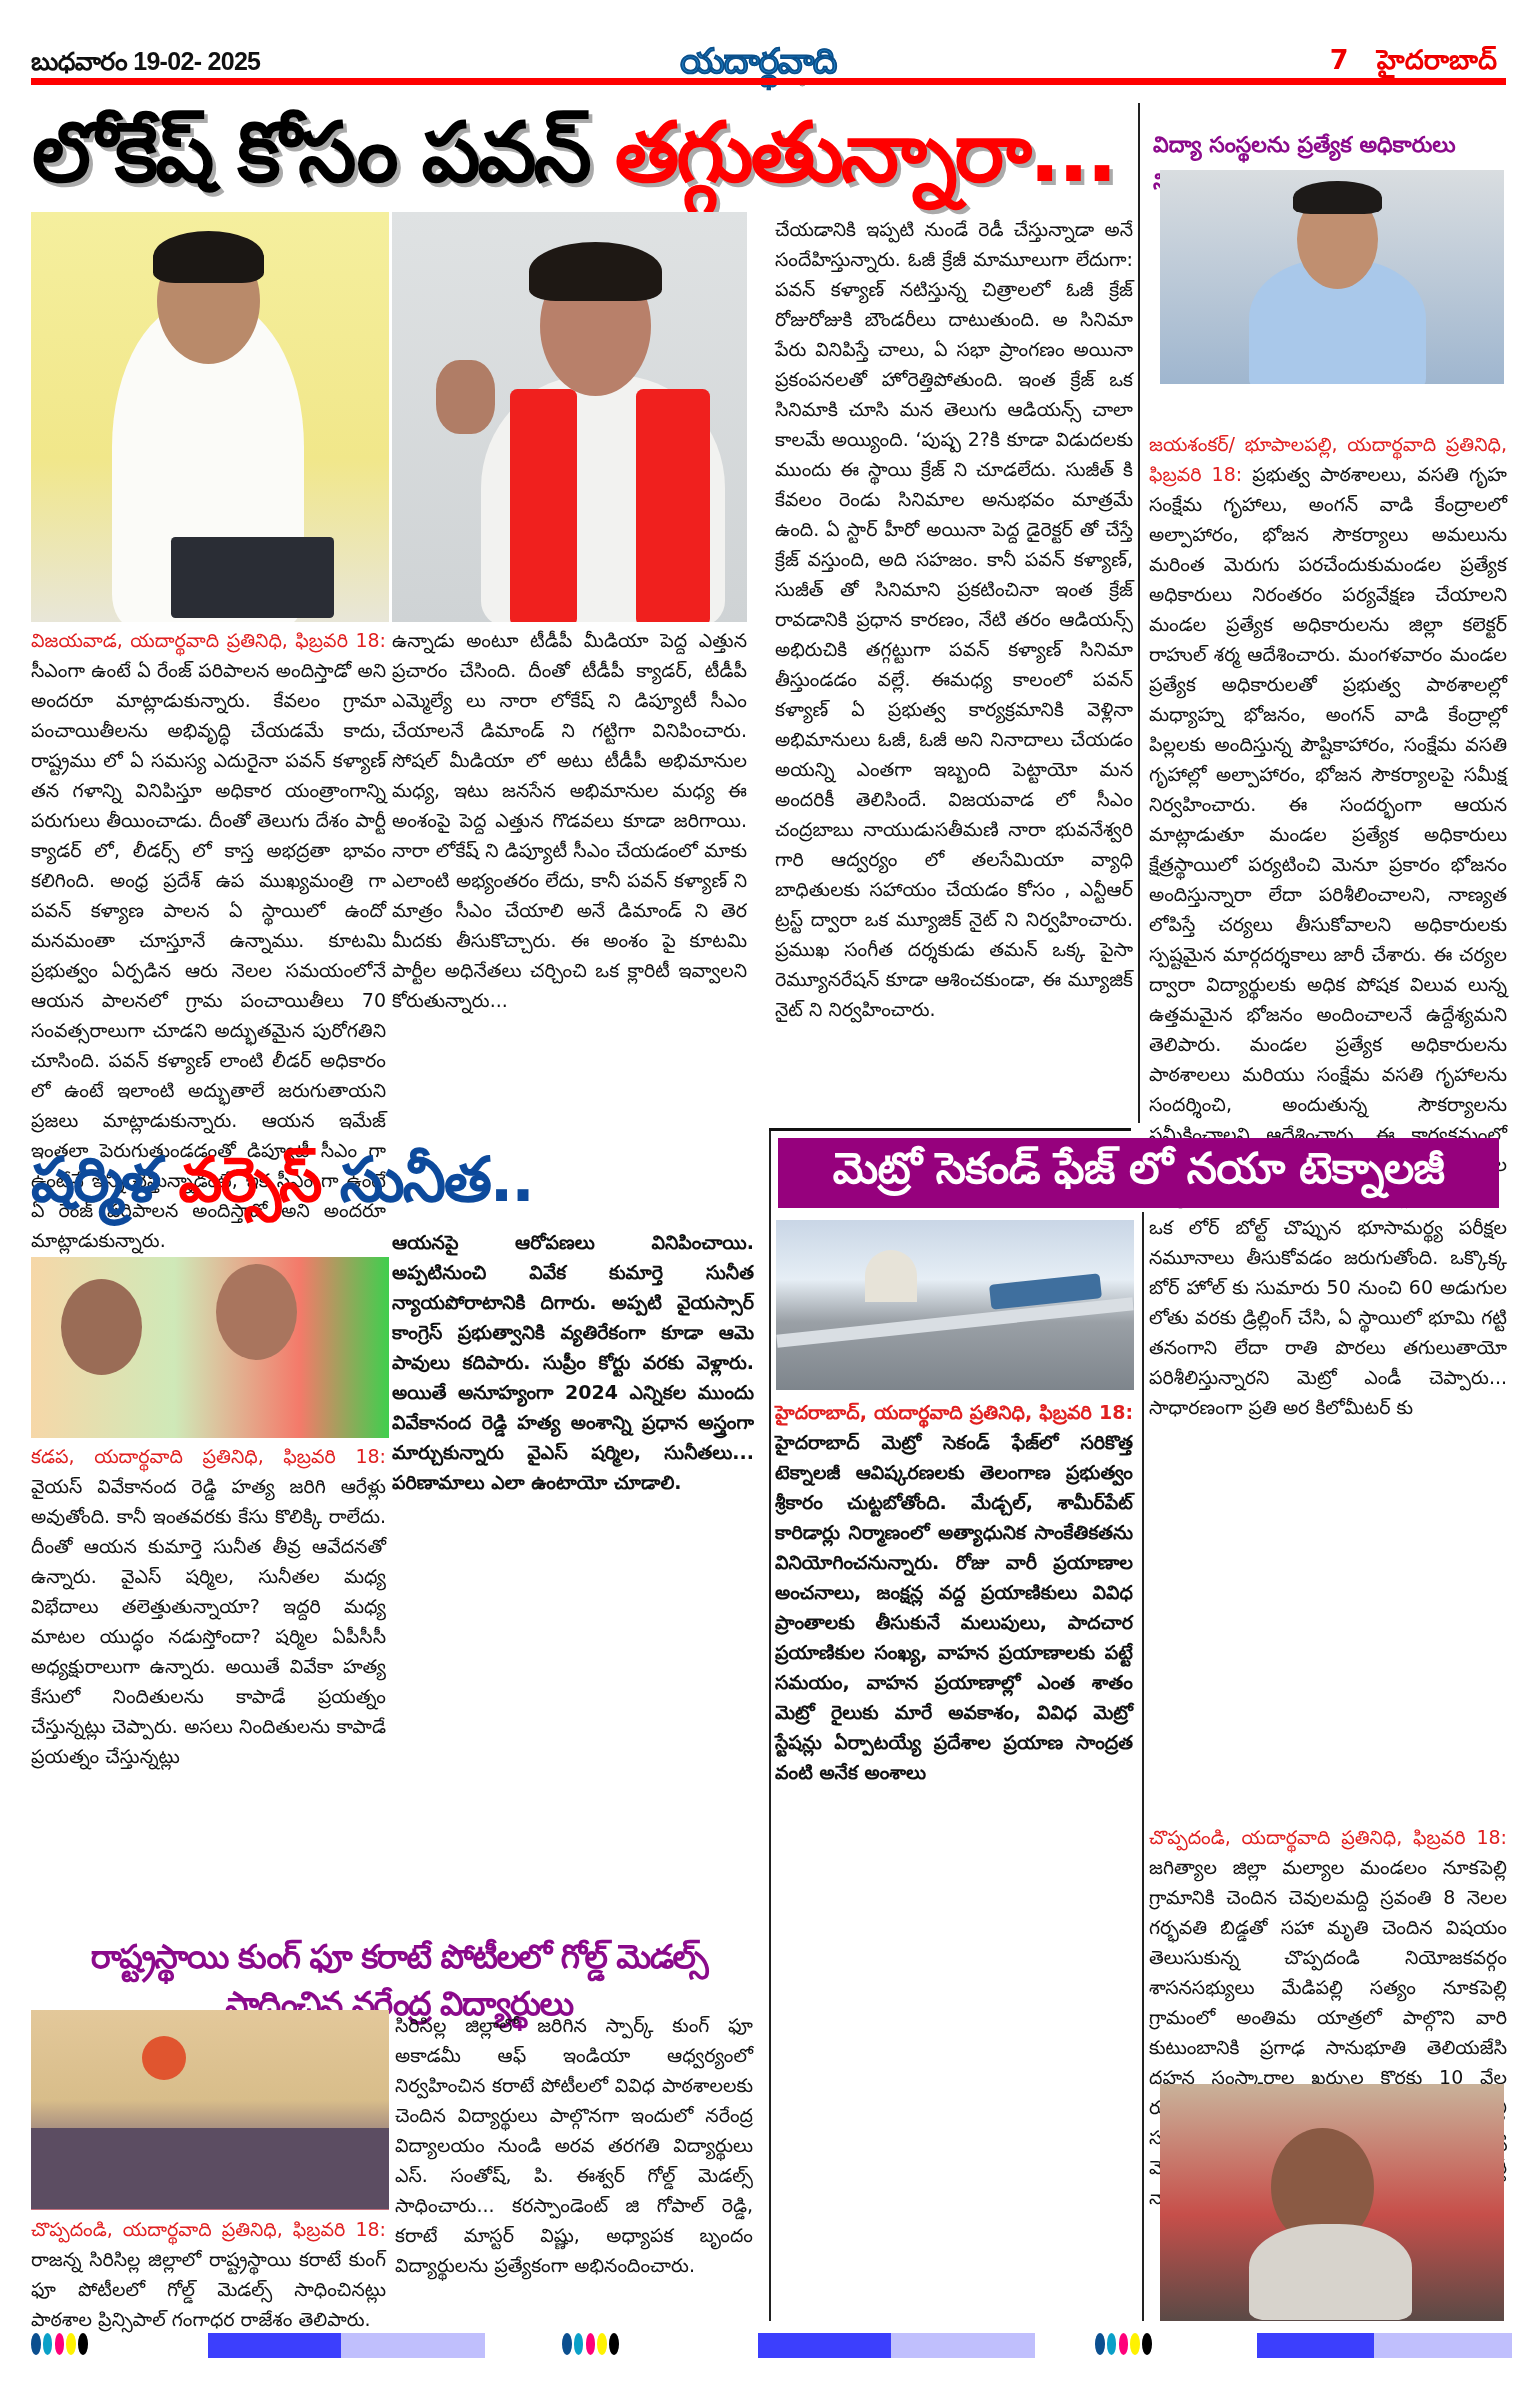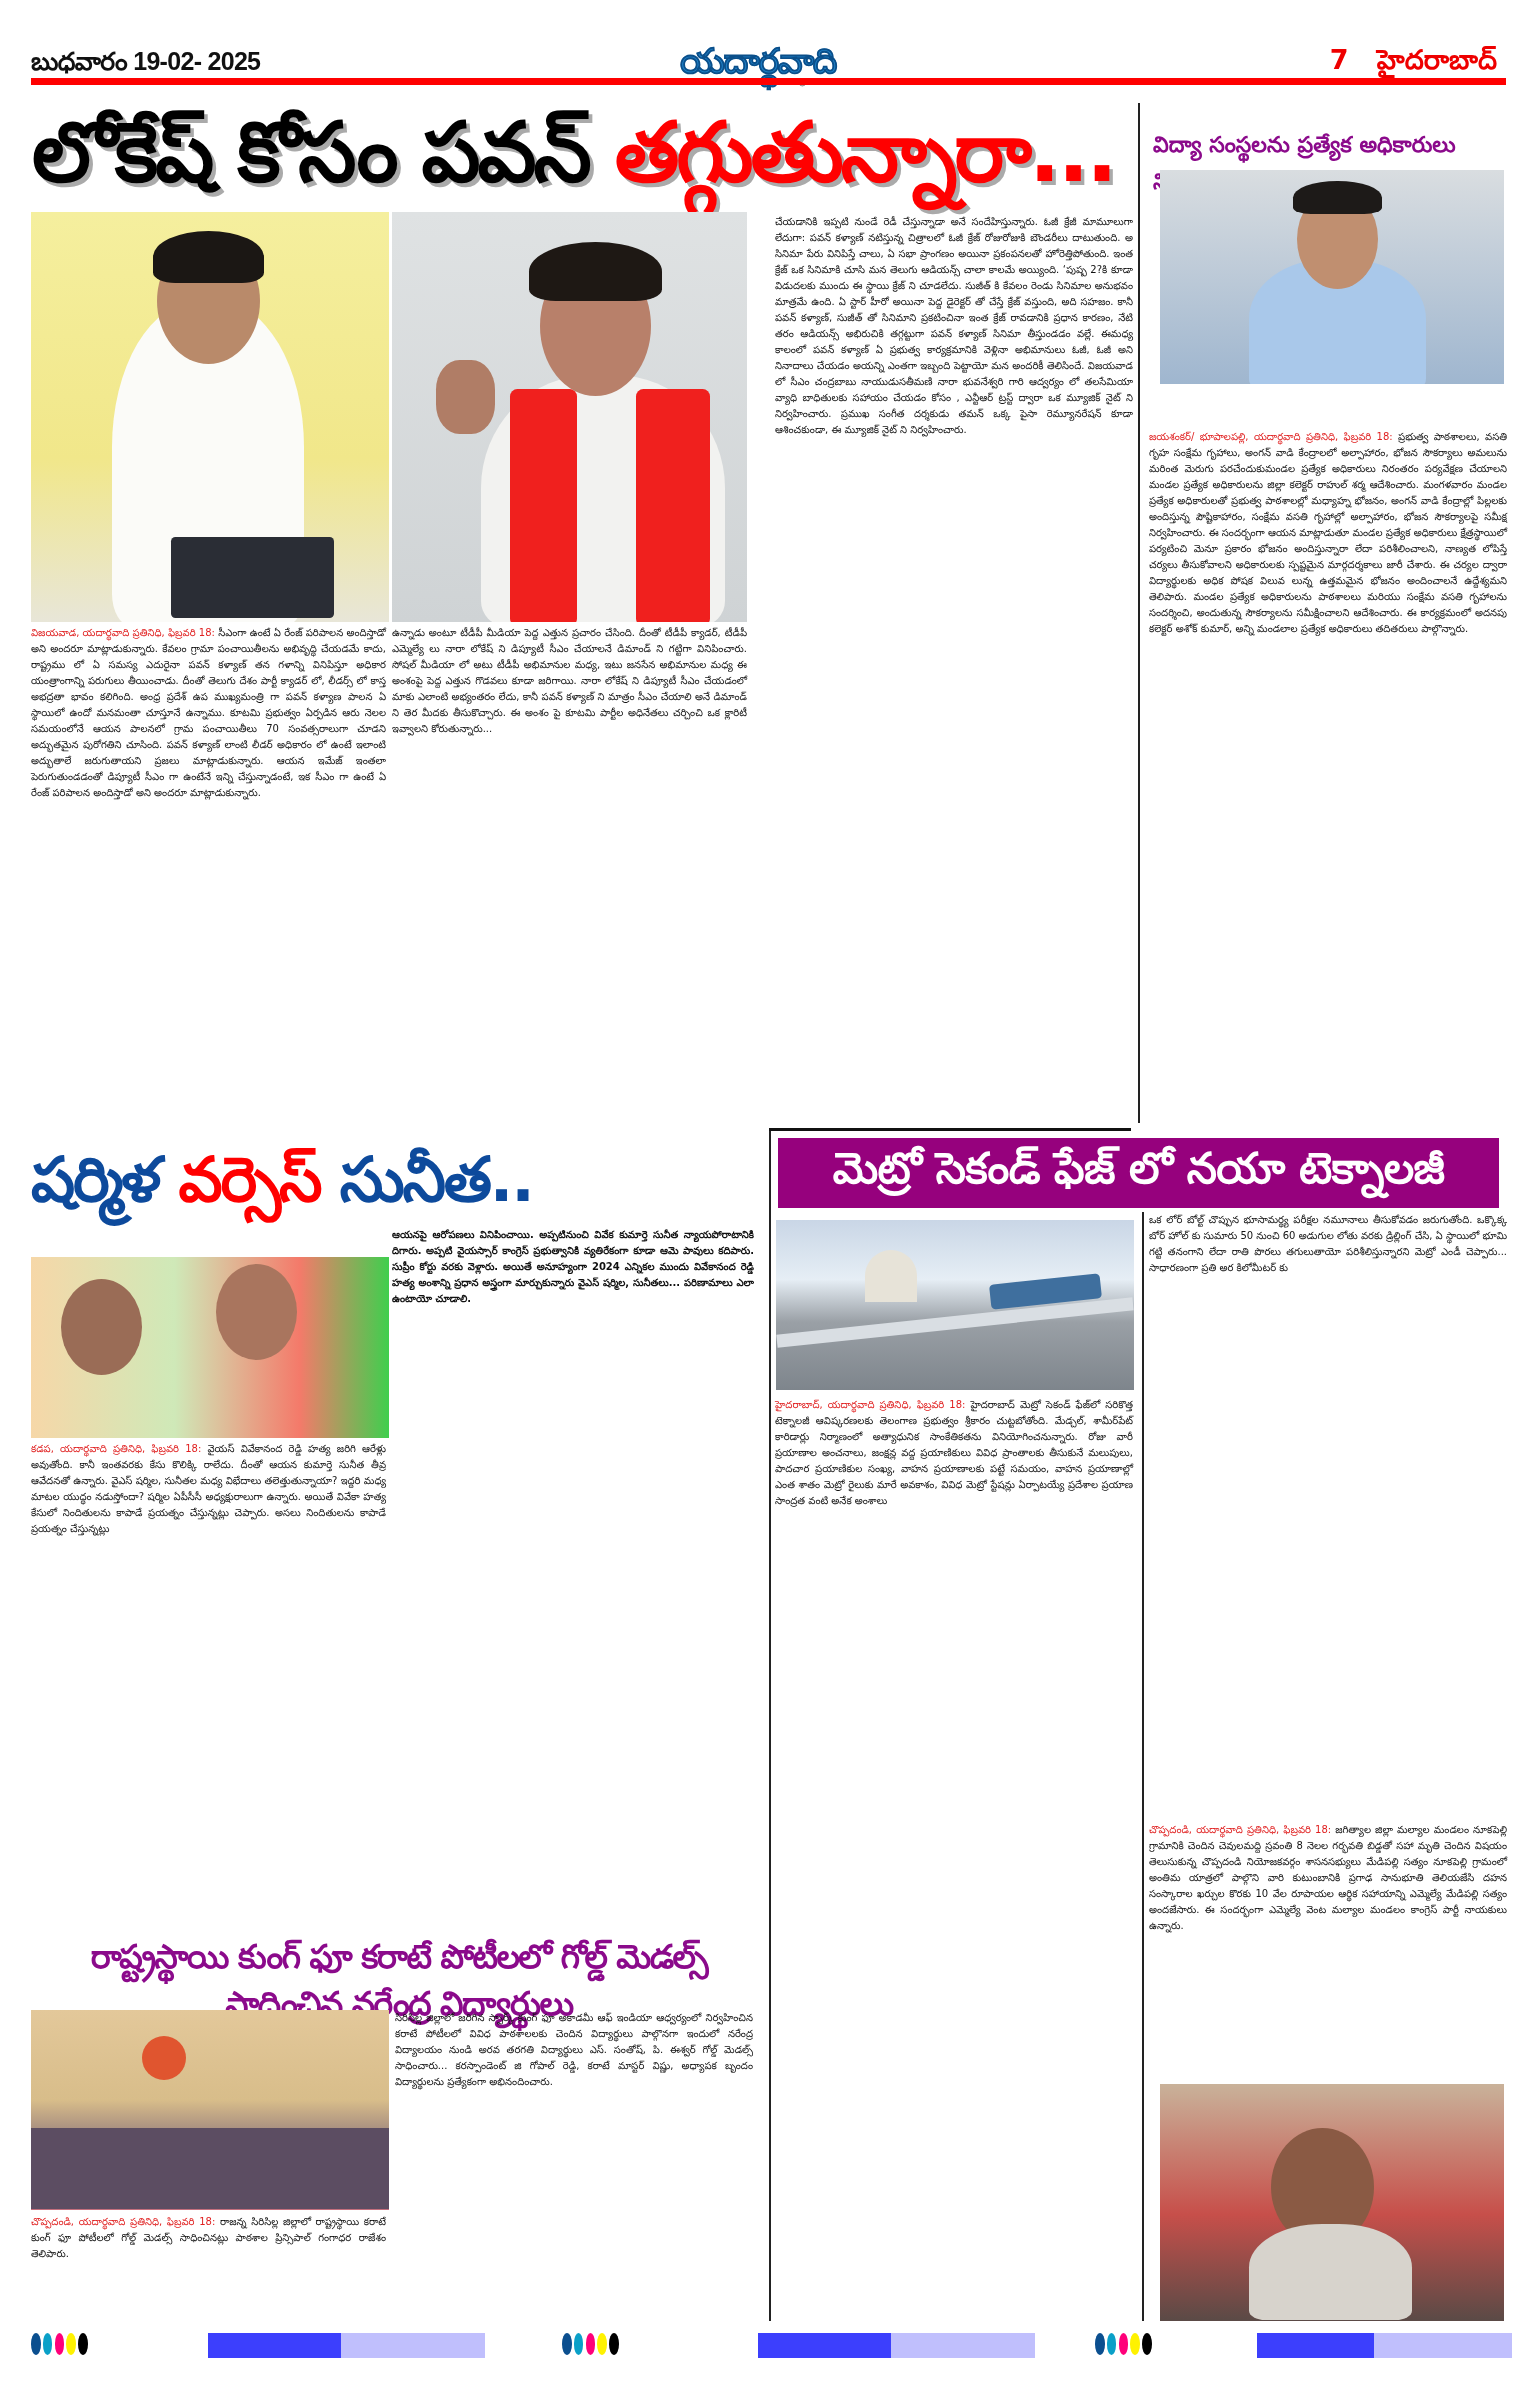--- a/index.html
+++ b/index.html
@@ -16,21 +16,21 @@
   .side-headline{left:1153px;top:126px;width:355px;text-align:left;font:bold 22px "DejaVu Sans",sans-serif;color:#8b0a8b;line-height:1.7;}
   .photo{background:#ccc;overflow:hidden;}
   .ph-lokesh{left:31px;top:212px;width:358px;height:410px;background:linear-gradient(180deg,#f5ef9e 0%,#f1e78a 60%,#e8e6d8 100%);}
   .ph-pawan{left:392px;top:212px;width:355px;height:410px;background:linear-gradient(180deg,#dfe2e3 0%,#cfd3d5 100%);}
   .figure-body{position:absolute;border-radius:45% 45% 10% 10%;}
   .ph-officer{left:1160px;top:170px;width:344px;height:214px;background:linear-gradient(180deg,#d9dde0,#9fb6cf);}
   .ph-sharmila{left:31px;top:1257px;width:358px;height:181px;background:linear-gradient(90deg,#f6d7a8,#cfe9b8 40%,#f47a6a 75%,#3fcf4e);}
   .ph-metro{left:776px;top:1220px;width:358px;height:170px;background:linear-gradient(180deg,#c9d6e6 0%,#e6eef5 35%,#9aa0a6 60%,#7e858c 100%);}
   .ph-karate{left:31px;top:2010px;width:358px;height:200px;background:linear-gradient(180deg,#e3c89a 0%,#d8bd8a 45%,#88707a 70%,#c46f7d 100%);}
   .ph-mla{left:1160px;top:2084px;width:344px;height:237px;background:linear-gradient(180deg,#c9b29a,#c74f4a 55%,#5a4a46);}
-  .col{position:absolute;font-size:10px;line-height:16px;text-align:justify;color:#111;}
+  .col{position:absolute;font-size:19px;line-height:30px;text-align:justify;color:#111;}
   .col p{margin:0;}
   .dateline{color:#e02020;}
   .sec-headline-blue{left:31px;top:1149px;font:bold 62px "DejaVu Sans",sans-serif;color:#0d4a9c;letter-spacing:-2.2px;line-height:1;}
   .sec-headline-blue .red{color:#f00;}
   .metro-banner{left:778px;top:1138px;width:721px;height:70px;background:#96017d;color:#fff;font:bold 43px "DejaVu Sans",sans-serif;display:flex;align-items:center;justify-content:center;letter-spacing:-0.7px;}
   .metro-rule{left:769px;top:1128px;width:362px;height:3px;background:#111;}
   .karate-headline{left:44px;top:1937px;width:710px;text-align:center;font:bold 33px "DejaVu Sans",sans-serif;color:#8b0a8b;letter-spacing:-1.5px;}
   .mla-headline{left:1153px;top:1722px;width:355px;text-align:center;font:bold 30px "DejaVu Sans",sans-serif;color:#f2380e;line-height:1.75;}
   .divider{position:absolute;background:#222;}
   .cmyk{position:absolute;top:2333px;display:flex;gap:2.2px;}
@@ -111,21 +111,21 @@
   <p>ఆయనపై ఆరోపణలు వినిపించాయి. అప్పటినుంచి వివేక కుమార్తె సునీత న్యాయపోరాటానికి దిగారు. అప్పటి వైయస్సార్ కాంగ్రెస్ ప్రభుత్వానికి వ్యతిరేకంగా కూడా ఆమె పావులు కదిపారు. సుప్రీం కోర్టు వరకు వెళ్లారు. అయితే అనూహ్యంగా 2024 ఎన్నికల ముందు వివేకానంద రెడ్డి హత్య అంశాన్ని ప్రధాన అస్త్రంగా మార్చుకున్నారు వైఎస్ షర్మిల, సునీతలు... పరిణామాలు ఎలా ఉంటాయో చూడాలి.</p>
 </div>
 
 <div class="abs metro-rule"></div>
 <div class="abs metro-banner">మెట్రో సెకండ్ ఫేజ్ లో నయా టెక్నాలజీ</div>
 <div class="abs photo ph-metro">
   <div class="figure-body" style="left:0;top:96px;width:358px;height:13.3px;border-radius:0;background:#d9dee3;transform:rotate(-6deg);"></div>
   <div class="figure-body" style="left:214px;top:59px;width:111px;height:25px;border-radius:4.4px;background:#3f6f9e;transform:rotate(-6deg);"></div>
   <div class="figure-body" style="left:89px;top:30px;width:52px;height:52px;border-radius:50% 50% 0 0;background:#e7e3d8;"></div>
 </div>
-<div class="col" style="left:775px;top:1397px;width:358px;">
+<div class="col" style="left:775px;top:1397px;width:358px;font-weight:bold;">
   <p><span class="dateline">హైదరాబాద్, యదార్థవాది ప్రతినిధి, ఫిబ్రవరి 18:</span> <span>హైదరాబాద్ మెట్రో సెకండ్ ఫేజ్‌లో సరికొత్త టెక్నాలజీ ఆవిష్కరణలకు తెలంగాణ ప్రభుత్వం శ్రీకారం చుట్టబోతోంది. మేడ్చల్, శామీర్‌పేట్ కారిడార్లు నిర్మాణంలో అత్యాధునిక సాంకేతికతను వినియోగించనున్నారు. రోజు వారీ ప్రయాణాల అంచనాలు, జంక్షన్ల వద్ద ప్రయాణికులు వివిధ ప్రాంతాలకు తీసుకునే మలుపులు, పాదచార ప్రయాణికుల సంఖ్య, వాహన ప్రయాణాలకు పట్టే సమయం, వాహన ప్రయాణాల్లో ఎంత శాతం మెట్రో రైలుకు మారే అవకాశం, వివిధ మెట్రో స్టేషన్లు ఏర్పాటయ్యే ప్రదేశాల ప్రయాణ సాంద్రత వంటి అనేక అంశాలు</span></p>
 </div>
 <div class="col" style="left:1149px;top:1212px;width:358px;">
   <p>ఒక లోర్ బోల్ట్ చొప్పున భూసామర్థ్య పరీక్షల నమూనాలు తీసుకోవడం జరుగుతోంది. ఒక్కొక్క బోర్ హోల్ కు సుమారు 50 నుంచి 60 అడుగుల లోతు వరకు డ్రిల్లింగ్ చేసి, ఏ స్థాయిలో భూమి గట్టి తనంగాని లేదా రాతి పొరలు తగులుతాయో పరిశీలిస్తున్నారని మెట్రో ఎండీ చెప్పారు... సాధారణంగా ప్రతి అర కిలోమీటర్ కు</p>
 </div>
 
 <div class="abs karate-headline">రాష్ట్రస్థాయి కుంగ్ ఫూ కరాటే పోటీలలో గోల్డ్ మెడల్స్ సాధించిన నరేంద్ర విద్యార్థులు</div>
 <div class="abs photo ph-karate">
   <div class="figure-body" style="left:0;top:118px;width:358px;height:81px;border-radius:0;background:#5c4d62;"></div>
   <div class="figure-body" style="left:111px;top:26px;width:44px;height:44px;border-radius:50%;background:#e0552f;"></div>

